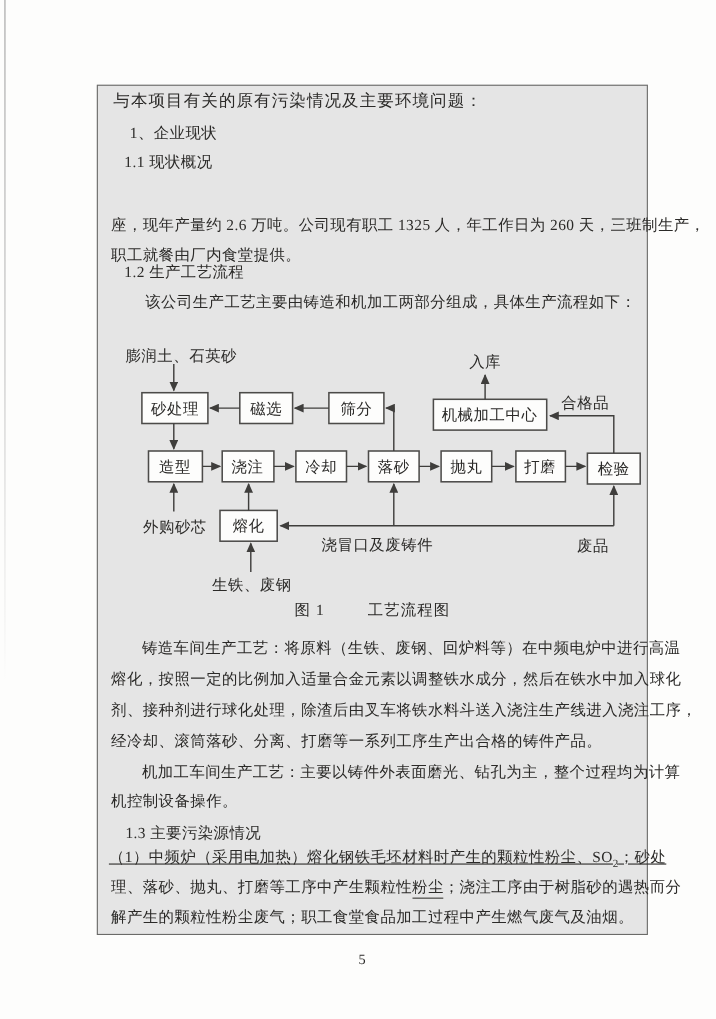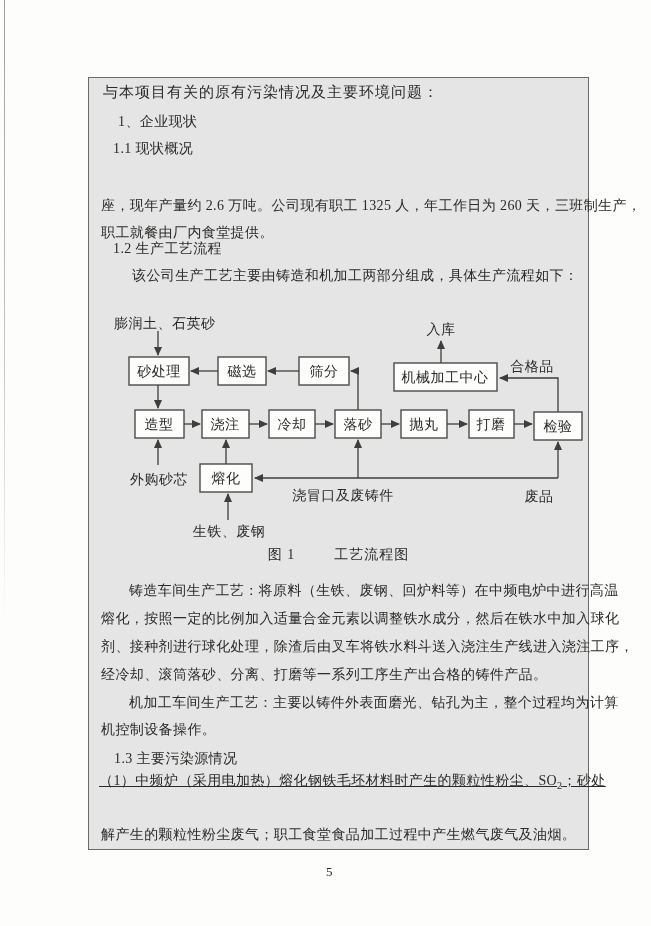--- a/index.html
+++ b/index.html
@@ -148,18 +148,19 @@
     <div class="t" style="left:12px;top:531px;">熔化，按照一定的比例加入适量合金元素以调整铁水成分，然后在铁水中加入球化</div>
     <div class="t" style="left:12px;top:559px;">剂、接种剂进行球化处理，除渣后由叉车将铁水料斗送入浇注生产线进入浇注工序，</div>
     <div class="t" style="left:12px;top:587px;">经冷却、滚筒落砂、分离、打磨等一系列工序生产出合格的铸件产品。</div>
 
     <div class="t" style="left:40px;top:615px;">机加工车间生产工艺：主要以铸件外表面磨光、钻孔为主，整个过程均为计算</div>
     <div class="t" style="left:12px;top:642px;">机控制设备操作。</div>
 
     <div class="t" style="left:12px;top:671px;margin-left:13px;">1.3 主要污染源情况</div>
 
     <div class="t" style="left:10px;top:693px;text-decoration:underline;"><span>（1）中频炉（采用电加热）熔化钢铁毛坯材料时产生的颗粒性粉尘、SO</span><sub>2</sub><span>；砂处</span></div>
+    <div class="t" style="left:12px;top:720px;"><span>理、落砂、抛丸、打磨等工序中产生颗粒性</span><span class="u">粉尘</span><span>；浇注工序由于树脂砂的遇热而分</span></div>
     <div class="t" style="left:12px;top:747px;">解产生的颗粒性粉尘废气；职工食堂食品加工过程中产生燃气废气及油烟。</div>
 
   </div>
 
   <div class="page-num">5</div>
 </div>
 
 </body></html>

